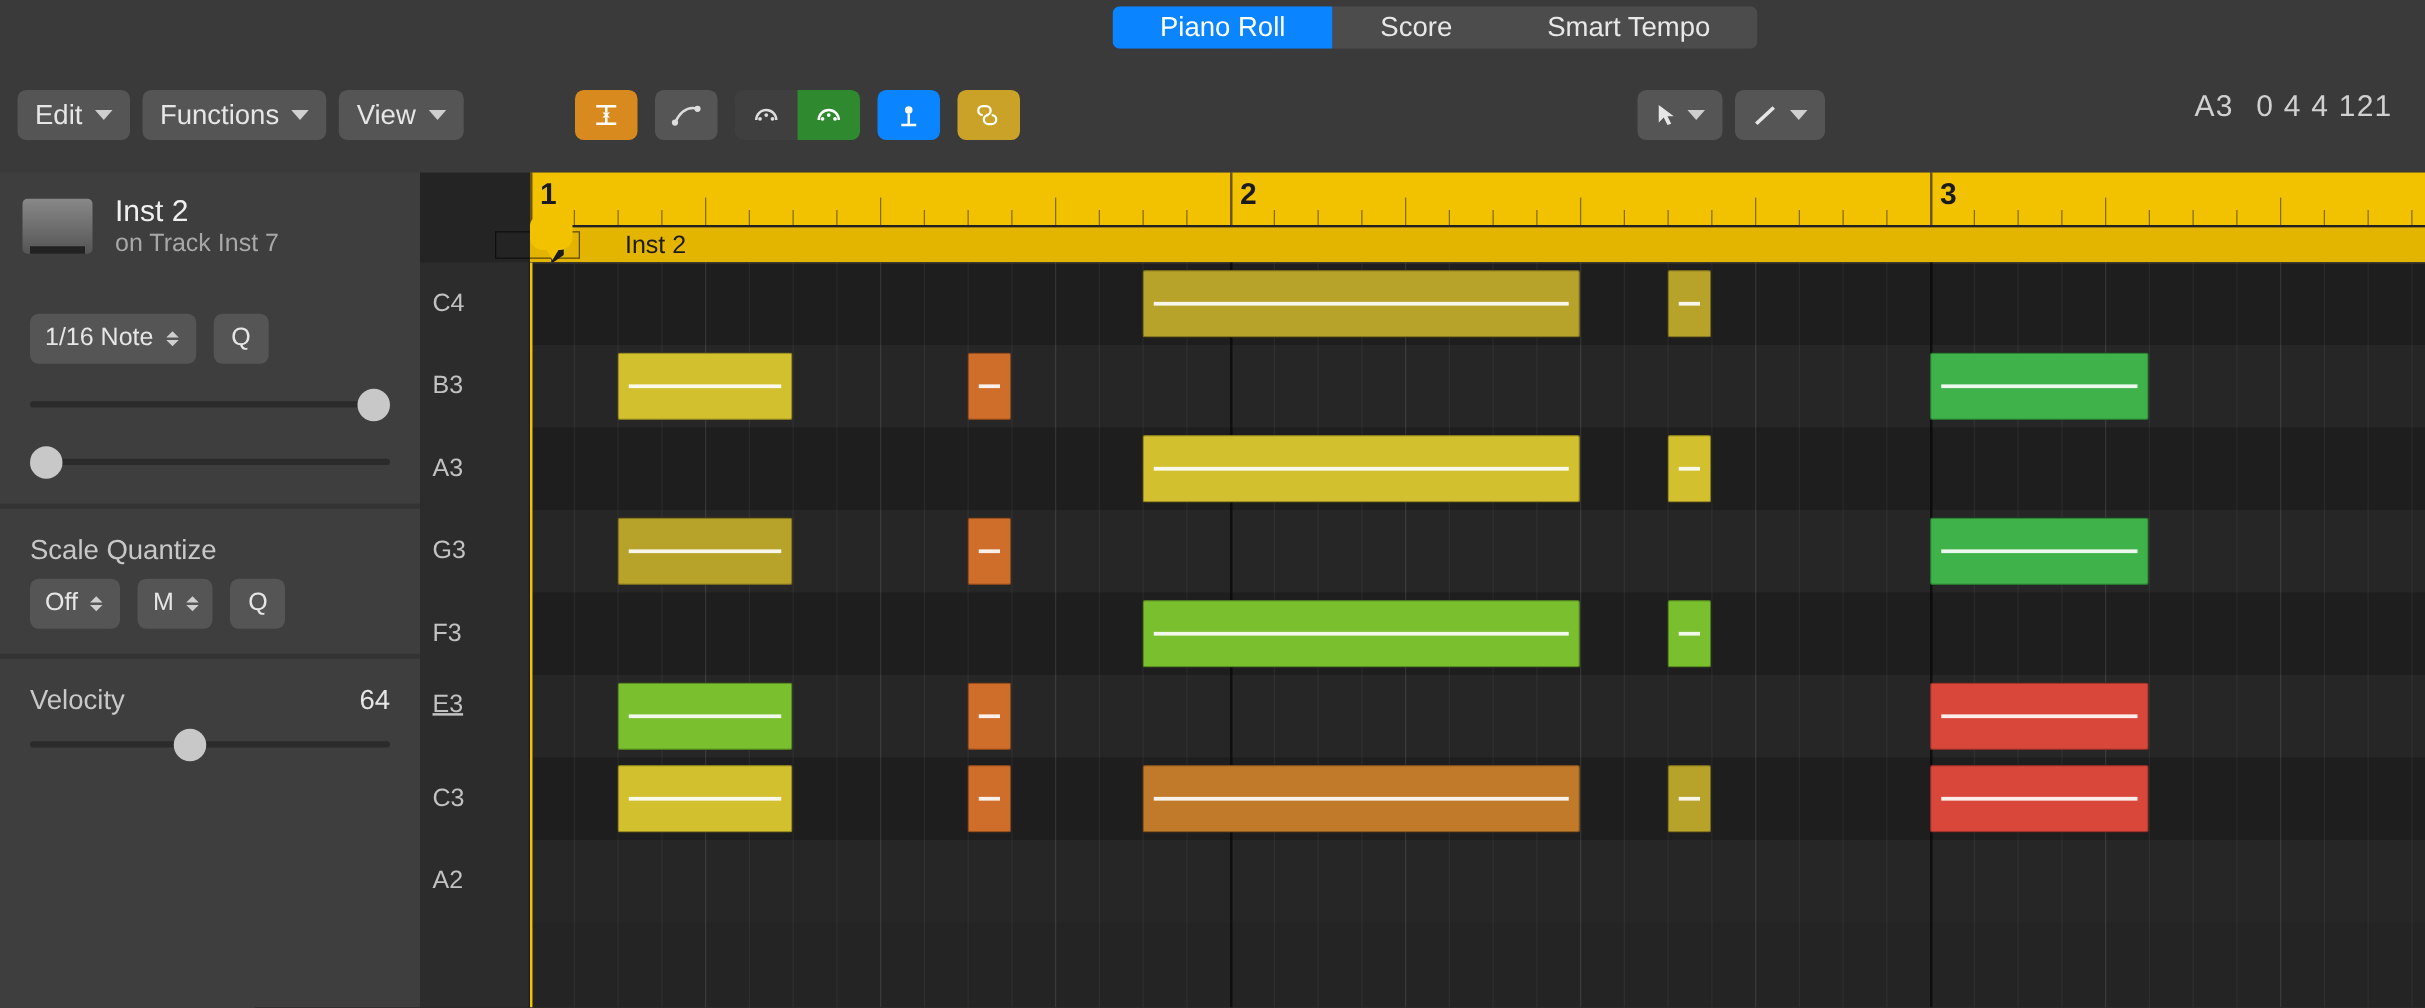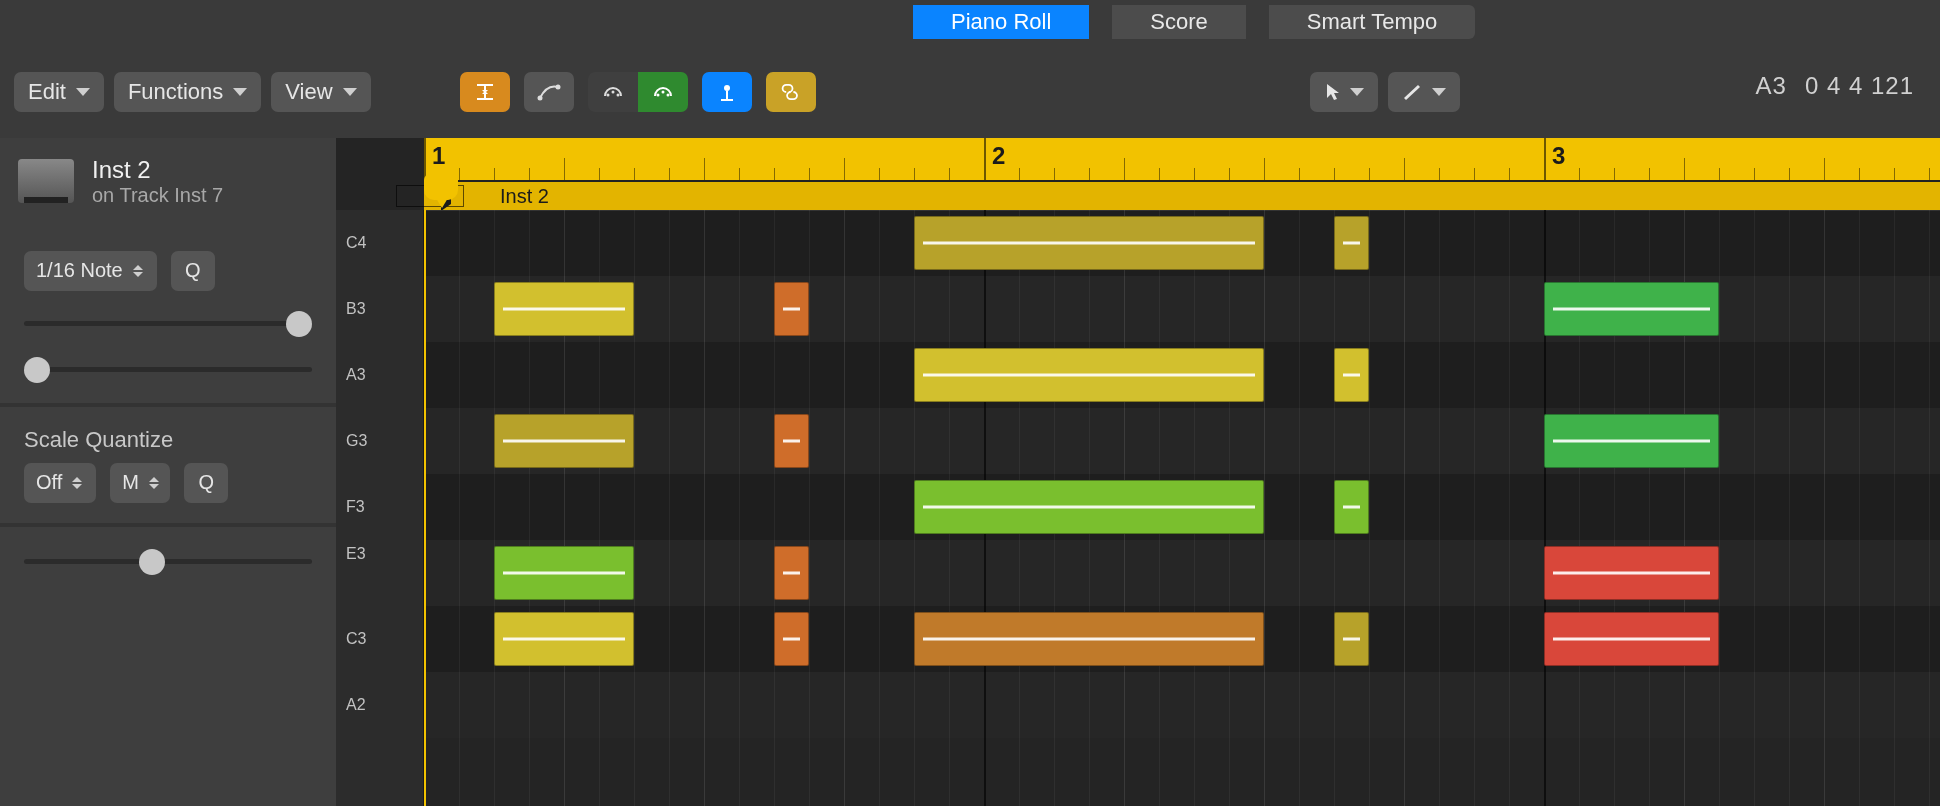--- a/index.html
+++ b/index.html
@@ -4,21 +4,21 @@
 <style>
 * { box-sizing: border-box; margin: 0; padding: 0; font-family: -apple-system, "Helvetica Neue", Arial, sans-serif; user-select: none; }
 html, body { width: 100%; height: 100%; background: #2a2a2a; overflow: hidden; }
 
 #root { width: 1940px; height: 806px; position: relative; background: #3a3a3a; }
 
 
 .top-tabs { position: absolute; left: 0; right: 0; top: 0; height: 44px; background: #3a3a3a; }
 .tab-group { position: absolute; top: 5px; height: 34px; display: flex; border-radius: 6px; overflow: hidden; }
 .tab-group.left   { left: 890px; }
-.tab { height: 34px; display: flex; align-items: center; justify-content: center; font-size: 22px; color: #e8e8e8; padding: 0 38px; background: #4c4c4c; cursor: pointer; margin-left: 23px; }
+.tab { height: 34px; display: flex; align-items: center; justify-content: center; font-size: 22px; color: #e8e8e8; padding: 0 38px; background: #4c4c4c; cursor: pointer; }
 .tab.active { background: #0a84ff; color: #fff; font-weight: 500; }
 .tab.dim { color: #7a7a7a; }
 
 
 .toolbar { position: absolute; left: 0; right: 0; top: 68px; height: 48px; }
 .btn { display: inline-flex; align-items: center; justify-content: center; height: 40px; border-radius: 7px; background: #555; color: #e6e6e6; font-size: 22px; padding: 0 14px; cursor: pointer; }
 .btn .chev { margin-left: 10px; }
 .btn-sq { width: 50px; padding: 0; }
 .chev { width: 0; height: 0; border-left: 7px solid transparent; border-right: 7px solid transparent; border-top: 8px solid #cfcfcf; }
 .tb-left { position: absolute; left: 14px; top: 4px; display: flex; gap: 10px; }
@@ -61,21 +61,21 @@
 
 .slider { position:relative; height:28px; margin-top:8px; }
 .slider .track { position:absolute; left:0; right:0; top:12px; height:5px; background:#2b2b2b; border-radius:3px; }
 .slider .thumb { position:absolute; top:2px; width:26px; height:26px; border-radius:50%; background:#c8c8c8; }
 
 .divider { height:4px; background:#333; margin: 20px -24px; }
 
 
 .pr { position: absolute; left: 336px; right: 0; top: 138px; bottom: 0; background: #242424; }
 .keycol { position:absolute; left:0; top:72px; bottom:0; width:88px; background:#2c2c2c; border-right:1px solid #1b1b1b;}
-.keylabel { position:absolute; left:10px; color:#c2c2c2; font-size:16px; transform: translateY(-50%); }
+.keylabel { position:absolute; left:10px; color:#c2c2c2; font-size:20px; transform: translateY(-50%); }
 
 .ruler { position:absolute; left:88px; right:0; top:0; height:44px; background:#f2c200; border-bottom:2px solid #222;}
 .ruler .bar { position:absolute; top:0; bottom:0; border-left:2px solid rgba(0,0,0,.55);}
 .ruler .barnum { position:absolute; top:4px; color:#1b1b1b; font-size:24px; font-weight:600; margin-left:8px;}
 .ruler .tick { position:absolute; bottom:0; width:1px; height:12px; background:rgba(0,0,0,.45);}
 .ruler .bigtick { height:22px; }
 
 .regionbar { position:absolute; left:88px; right:0; top:44px; height:28px; background:#e3b400; display:flex; align-items:center; }
 .regionbar .playico { width:0;height:0;border-top:7px solid transparent;border-bottom:7px solid transparent;border-left:10px solid #1b1b1b; margin:0 8px 0 40px;}
 .regionbar .rbox { border:1px solid rgba(0,0,0,.6); padding:1px 4px; margin-left:-28px; }
@@ -267,20 +267,24 @@
                 <i class="d"></i>
               </span>
           </div>
           <div class="qbtn">Q</div>
         </div>
       </div>
 
       <div class="divider"></div>
 
       <div class="row" style="margin-top:4px">
+        <div class="rowhead">
+          <span>Velocity</span>
+          <span style="color:#e6e6e6">64</span>
+        </div>
         <div class="slider">
           <div class="track nosel"></div>
             <div class="thumb nosel" style="left:40%"></div>
         </div>
       </div>
     </div>
   </div>
 
   <div class="pr">
 
@@ -338,21 +342,21 @@
       <span class="rname">Inst 2</span>
     </div>
     <div class="playhead-flag"></div>
 
     <div class="keycol">
         <div class="keylabel" style="top: 33px;">C4</div>
         <div class="keylabel" style="top: 99px;">B3</div>
         <div class="keylabel" style="top: 165px;">A3</div>
         <div class="keylabel" style="top: 231px;">G3</div>
         <div class="keylabel" style="top: 297px;">F3</div>
-        <div class="keylabel" style="top: 344px;">E3</div>
+        <div class="keylabel" style="top: 354px; text-decoration: underline;">E3</div>
         <div class="keylabel" style="top: 429px;">C3</div>
         <div class="keylabel" style="top: 495px;">A2</div>
       </div>
     <div class="grid">
         <div class="rowbg dark top" style="top: 0px;"></div>
         <div class="rowbg light" style="top: 66px;"></div>
         <div class="rowbg dark" style="top: 132px;"></div>
         <div class="rowbg light" style="top: 198px;"></div>
         <div class="rowbg dark" style="top: 264px;"></div>
         <div class="rowbg light" style="top: 330px;"></div>

